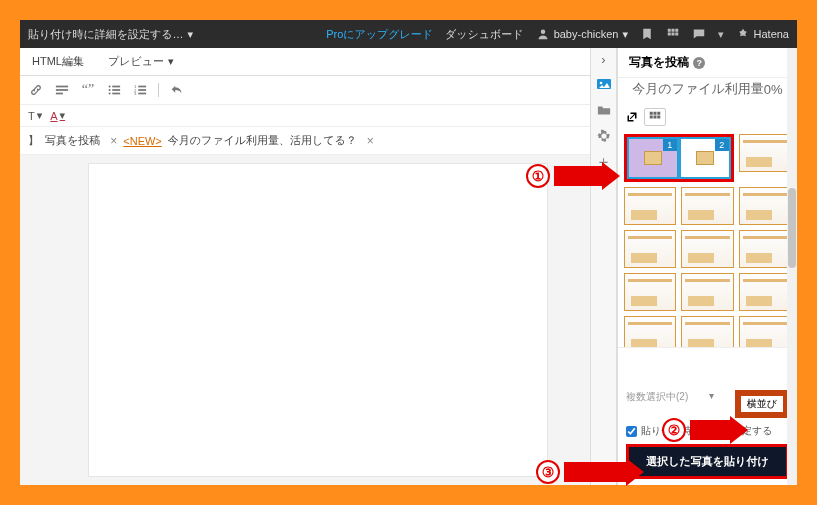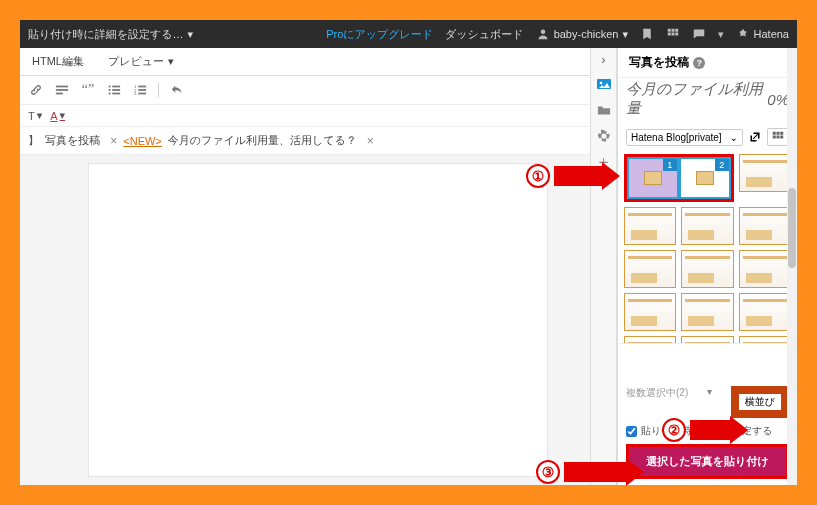--- a/index.html
+++ b/index.html
@@ -78,21 +78,21 @@
     margin: 6px 8px;
     background: #333;
     color: #fff;
     font-weight: 700;
     text-align: center;
     padding: 6px 0;
     border-radius: 3px;
     cursor: pointer;
     font-size: 11px;
   }
-  .sp-usage { padding: 2px 8px 6px; font-size: 15px; color: #666; display: flex; align-items: center; justify-content: center; font-style: italic; }
+  .sp-usage { padding: 2px 8px 6px; font-size: 13px; color: #666; display: flex; align-items: center; justify-content: center; }
   .sp-source-row { padding: 4px 8px; display: flex; align-items: center; gap: 6px; }
   .source-select { flex: 1; border: 1px solid #ccc; border-radius: 2px; padding: 2px 4px; font-size: 10px; display: flex; align-items: center; justify-content: space-between; cursor: pointer; }
   .ext-icon { width: 12px; height: 12px; display: inline-flex; }
   .view-toggle { border: 1px solid #ccc; border-radius: 2px; padding: 2px 4px; cursor: pointer; display: inline-flex; }
 
   .thumbs-wrap { flex: 1; overflow: auto; padding: 4px 6px; position: relative; }
   .thumbs { display: grid; grid-template-columns: repeat(3, 1fr); gap: 5px; }
   .thumb { height: 38px; border: 1px solid #d89a3d; background: linear-gradient(#fefefe,#f7f1e9); position: relative; cursor: pointer; }
   .thumb::before { content:""; position:absolute; top:5px; left:3px; right:3px; height:3px; background:#e4b878; }
   .thumb::after { content:""; position:absolute; bottom:4px; left:6px; width:52%; height:10px; background:#eac98f; }
@@ -117,25 +117,25 @@
     width: 14px; height: 12px;
     background: #1e88c9; color: #fff;
     font-size: 9px; display: flex; align-items: center; justify-content: center;
   }
   .sel-thumb.second { background: #fff; }
   .sel-thumb .mini-ico { position:absolute; top:50%; left:50%; transform:translate(-50%,-50%); width:18px; height:14px; background:#e9c98a; border:1px solid #c79a4a; }
 
   .sp-footer { border-top: 1px solid #eee; padding: 6px 8px; display: flex; flex-direction: column; gap: 6px; font-size: 10px; }
   .layout-row { display: flex; align-items: flex-start; justify-content: space-between; margin-top: 36px; }
   .layout-label { color: #999; }
-  .layout-btn { border: 8px solid #c2410c; padding: 1px 6px; font-size: 10px; background: #fff; cursor: pointer; }
+  .layout-btn { border: 6px solid #c2410c; padding: 1px 6px; font-size: 10px; background: #fff; cursor: pointer; }
   .chk-row { display: flex; align-items: center; gap: 4px; color: #555; }
   .chk { width: 11px; height: 11px; accent-color: #1e78d6; }
   .paste-btn {
-    background: #be185d;
+    background: #0f172a;
     color: #fff;
     text-align: center;
     padding: 7px 0;
     border: 3px solid #e40000;
     font-weight: 700;
     cursor: pointer;
     font-size: 11px;
   }
 
   
@@ -326,24 +326,20 @@
     <div class="side-panel">
       <div class="sp-header">
         <span>写真を投稿</span>
         <span class="help-dot">?</span>
       </div>
       <div class="sp-usage">
         <span>今月のファイル利用量</span>
         <span>0%</span>
       </div>
       <div class="sp-source-row">
-        <div class="source-select">
-          <span>Hatena Blog[private]</span>
-          <span>⌄</span>
-        </div>
         <span class="ext-icon">
           <svg viewBox="0 0 16 16" width="12" height="12">
               <path d="M6 2h8v8h-2V5L6 11 5 10l6-6H6z"></path>
               <path d="M2 6h2v6h6v2H2z"></path>
             </svg>
         </span>
         <span class="view-toggle">
           <svg viewBox="0 0 16 16" width="12" height="12" style="fill:#666">
               <rect x="1" y="1" width="4" height="4"></rect>
               <rect x="6" y="1" width="4" height="4"></rect>

